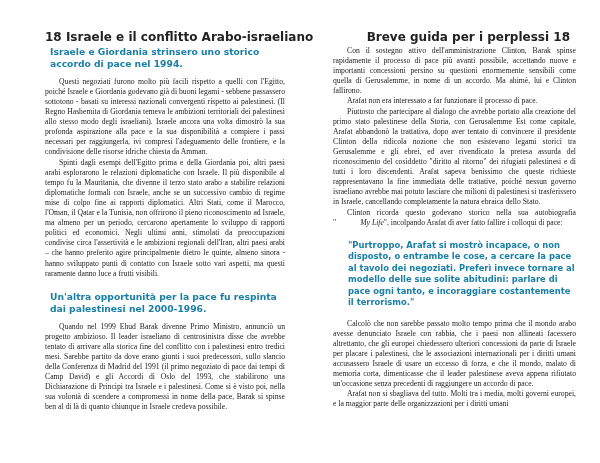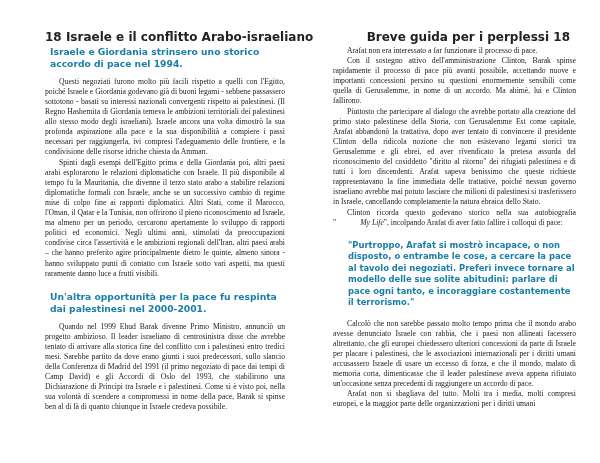--- a/index.html
+++ b/index.html
@@ -37,29 +37,29 @@
 </style>
 </head>
 <body>
 
 <div class="page left">
   <div class="running-head">18  Israele e il conflitto Arabo-israeliano</div>
   <div class="content">
     <h2>Israele e Giordania strinsero uno storico accordo di pace nel 1994.</h2>
     <p>Questi negoziati furono molto più facili rispetto a quelli con l'Egitto, poiché Israele e Giordania godevano già di buoni legami - sebbene passassero sottotono - basati su interessi nazionali convergenti rispetto ai palestinesi. (Il Regno Hashemita di Giordania temeva le ambizioni territoriali dei palestinesi allo stesso modo degli israeliani). Israele ancora una volta dimostrò la sua profonda aspirazione alla pace e la sua disponibilità a compiere i passi necessari per raggiungerla, ivi compresi l'adeguamento delle frontiere, e la condivisione delle risorse idriche chiesta da Amman.</p>
     <p>Spinti dagli esempi dell'Egitto prima e della Giordania poi, altri paesi arabi esplorarono le relazioni diplomatiche con Israele. Il più disponibile al tempo fu la Mauritania, che divenne il terzo stato arabo a stabilire relazioni diplomatiche formali con Israele, anche se un successivo cambio di regime mise di colpo fine ai rapporti diplomatici. Altri Stati, come il Marocco, l'Oman, il Qatar e la Tunisia, non offrirono il pieno riconoscimento ad Israele, ma almeno per un periodo, cercarono apertamente lo sviluppo di rapporti politici ed economici. Negli ultimi anni, stimolati da preoccupazioni condivise circa l'assertività e le ambizioni regionali dell'Iran, altri paesi arabi – che hanno preferito agire principalmente dietro le quinte, almeno sinora - hanno sviluppato punti di contatto con Israele sotto vari aspetti, ma questi raramente danno luce a frutti visibili.</p>
-    <h2 class="second">Un'altra opportunità per la pace fu respinta dai palestinesi nel 2000-2001.</h2>
+    <h2 class="second">Un'altra opportunità per la pace fu respinta dai palestinesi nel 2000-1996.</h2>
     <p>Quando nel 1999 Ehud Barak divenne Primo Ministro, annunciò un progetto ambizioso. Il leader israeliano di centrosinistra disse che avrebbe tentato di arrivare alla storica fine del conflitto con i palestinesi entro tredici mesi. Sarebbe partito da dove erano giunti i suoi predecessori, sullo slancio della Conferenza di Madrid del 1991 (il primo negoziato di pace dai tempi di Camp David) e gli Accordi di Oslo del 1993, che stabilirono una Dichiarazione di Principi tra Israele e i palestinesi. Come si è visto poi, nella sua volontà di scendere a compromessi in nome della pace, Barak si spinse ben al di là di quanto chiunque in Israele credeva possibile.</p>
   </div>
 </div>
 
 <div class="page right">
   <div class="running-head">Breve guida per i perplessi  18</div>
   <div class="content">
+    <p>Con il sostegno attivo dell'amministrazione Clinton, Barak spinse rapidamente il processo di pace più avanti possibile, accettando nuove e importanti concessioni persino su questioni enormemente sensibili come quella di Gerusalemme, in nome di un accordo. Ma ahimè, lui e Clinton fallirono.</p>
     <p>Arafat non era interessato a far funzionare il processo di pace.</p>
-    <p>Con il sostegno attivo dell'amministrazione Clinton, Barak spinse rapidamente il processo di pace più avanti possibile, accettando nuove e importanti concessioni persino su questioni enormemente sensibili come quella di Gerusalemme, in nome di un accordo. Ma ahimè, lui e Clinton fallirono.</p>
     <p>Piuttosto che partecipare al dialogo che avrebbe portato alla creazione del primo stato palestinese della Storia, con Gerusalemme Est come capitale, Arafat abbandonò la trattativa, dopo aver tentato di convincere il presidente Clinton della ridicola nozione che non esistevano legami storici tra Gerusalemme e gli ebrei, ed aver rivendicato la pretesa assurda del riconoscimento del cosiddetto "diritto al ritorno" dei rifugiati palestinesi e di tutti i loro discendenti. Arafat sapeva benissimo che queste richieste rappresentavano la fine immediata delle trattative, poiché nessun governo israeliano avrebbe mai potuto lasciare che milioni di palestinesi si trasferissero in Israele, cancellando completamente la natura ebraica dello Stato.</p>
     <p><span>Clinton ricorda questo godevano storico nella sua autobiografia "</span><em>My Life</em><span>", incolpando Arafat di aver fatto fallire i colloqui di pace:</span></p>
     <blockquote>"Purtroppo, Arafat si mostrò incapace, o non disposto, o entrambe le cose, a cercare la pace al tavolo dei negoziati. Preferì invece tornare al modello delle sue solite abitudini: parlare di pace ogni tanto, e incoraggiare costantemente il terrorismo."</blockquote>
     <p>Calcolò che non sarebbe passato molto tempo prima che il mondo arabo avesse denunciato Israele con rabbia, che i paesi non allineati facessero altrettanto, che gli europei chiedessero ulteriori concessioni da parte di Israele per placare i palestinesi, che le associazioni internazionali per i diritti umani accusassero Israele di usare un eccesso di forza, e che il mondo, malato di memoria corta, dimenticasse che il leader palestinese aveva appena rifiutato un'occasione senza precedenti di raggiungere un accordo di pace.</p>
-    <p>Arafat non si sbagliava del tutto. Molti tra i media, molti compresi europei, e la maggior parte delle organizzazioni per i diritti umani</p>
+    <p>Arafat non si sbagliava del tutto. Molti tra i media, molti governi europei, e la maggior parte delle organizzazioni per i diritti umani</p>
   </div>
 </div>
 
 </body></html>

